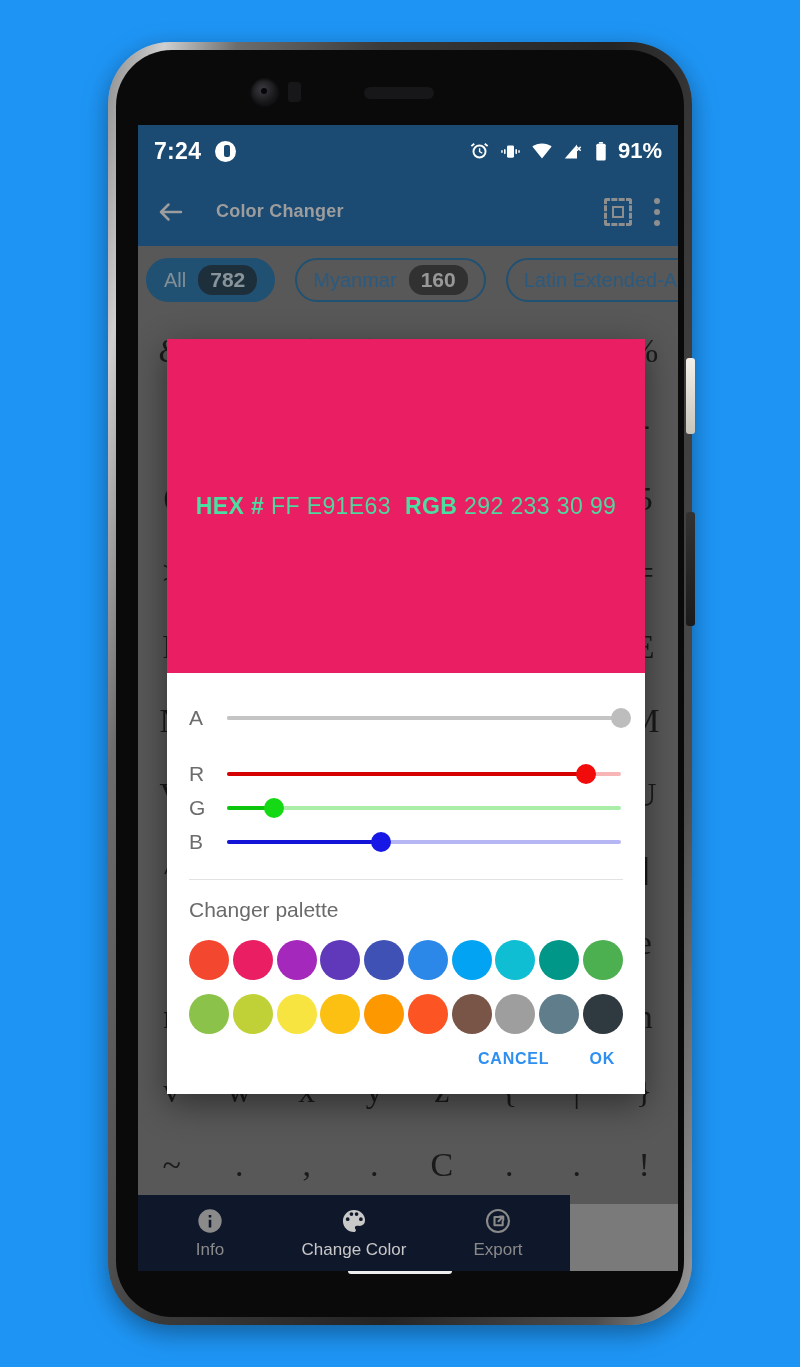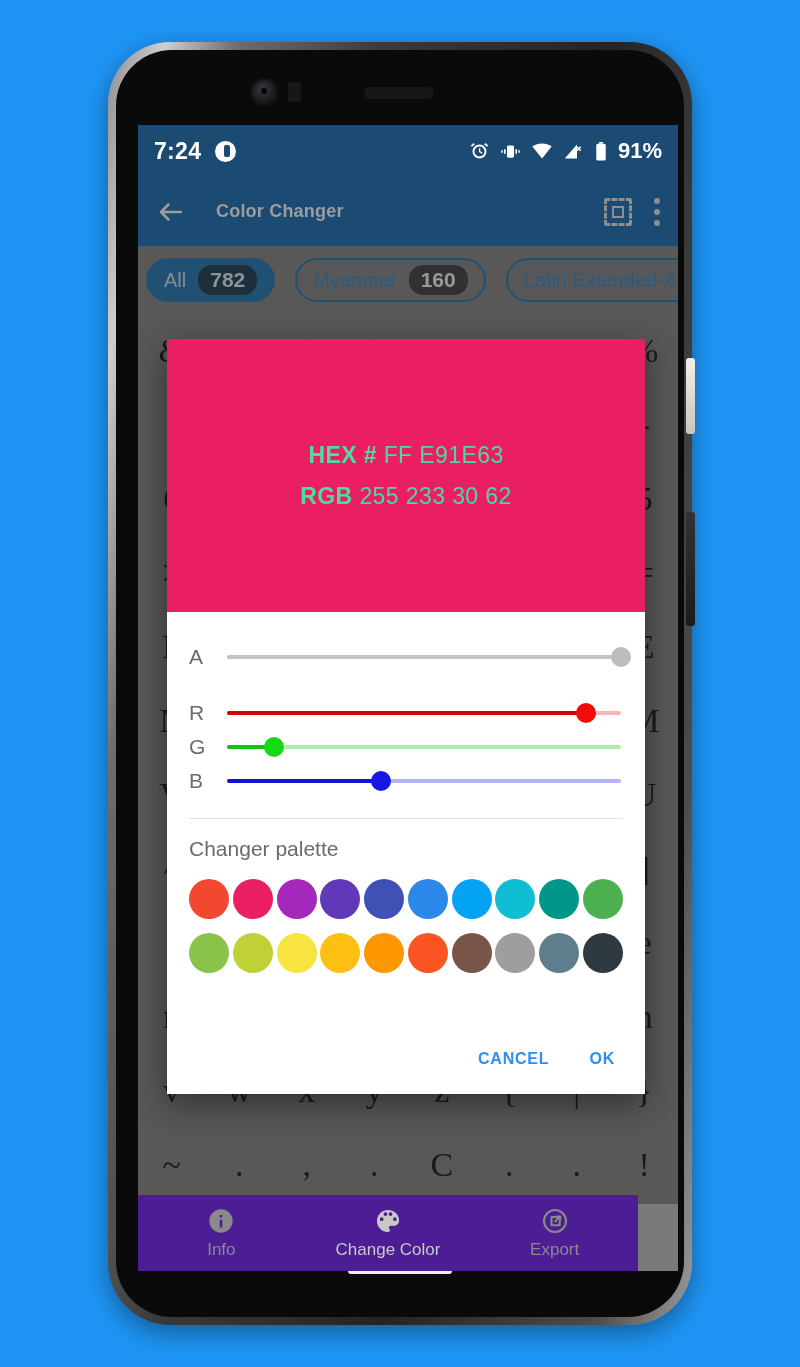--- a/index.html
+++ b/index.html
@@ -150,43 +150,43 @@
   .glyphcell { display:flex; align-items:center; justify-content:center; }
 
   
   .scrim {
     position: absolute; left: 0; top: 121px; width: 540px; height: 958px;
     background: rgba(40,40,40,.42);
   }
 
   
   .bottomnav {
-    position: absolute; left: 0; bottom: 0; width: 500px; height: 76px;
-    background: #4c1d95;
+    position: absolute; left: 0; bottom: 0; width: 432px; height: 76px;
+    background: #0f172a;
     display: flex; align-items: center;
   }
   .navitem {
     flex: 1; display: flex; flex-direction: column;
     align-items: center; justify-content: center; gap: 5px;
     color: #8a8a8a; font-size: 17px;
   }
   .navitem.active { color: #c8c8c8; }
 
   
   .dialog {
     position: absolute; left: 29px; top: 214px;
     width: 478px; height: 755px;
     background: #ffffff;
     box-shadow: 0 10px 32px rgba(0,0,0,.45);
     overflow: hidden;
     display: flex; flex-direction: column;
   }
   .preview {
-    height: 273px; flex: none;
-    display: flex; flex-direction: column;
+    height: 334px; flex: none;
+    display: flex; flex-direction: row;
     align-items: center; justify-content: center; gap: 14px;
   }
   .preview-line { font-size: 23px; color: #4adfa1; letter-spacing: .4px; }
   .preview-line .k { font-weight: bold; }
   .preview-line .v { font-weight: normal; opacity: .96; }
 
   .sliders { padding: 20px 22px 6px 22px; }
   .sliderrow { display: flex; align-items: center; height: 34px; }
   .sliderrow.tall { height: 50px; }
   .sl-label { width: 38px; font-size: 21px; color: #6c6c6c; }
@@ -420,21 +420,21 @@
 
   <div class="dialog">
 
     <div class="preview" id="preview" style="background: rgb(233, 30, 99);">
       <div class="preview-line" style="color: rgb(74, 223, 161);">
         <span class="k">HEX #</span>
         <span class="v">FF E91E63</span>
       </div>
       <div class="preview-line" style="color: rgb(74, 223, 161);">
         <span class="k">RGB</span>
-        <span class="v">255 233 30 62</span>
+        <span class="v">292 233 30 99</span>
       </div>
     </div>
 
     <div class="sliders" id="sliders">
         <div class="sliderrow tall">
           <div class="sl-label">A</div>
           <div class="track" style="background: rgb(196, 196, 196);">
             <div class="fill" style="background: rgb(196, 196, 196); width: 100%;"></div>
             <div class="thumb" style="background: rgb(189, 189, 189); left: 100%;"></div>
           </div>

